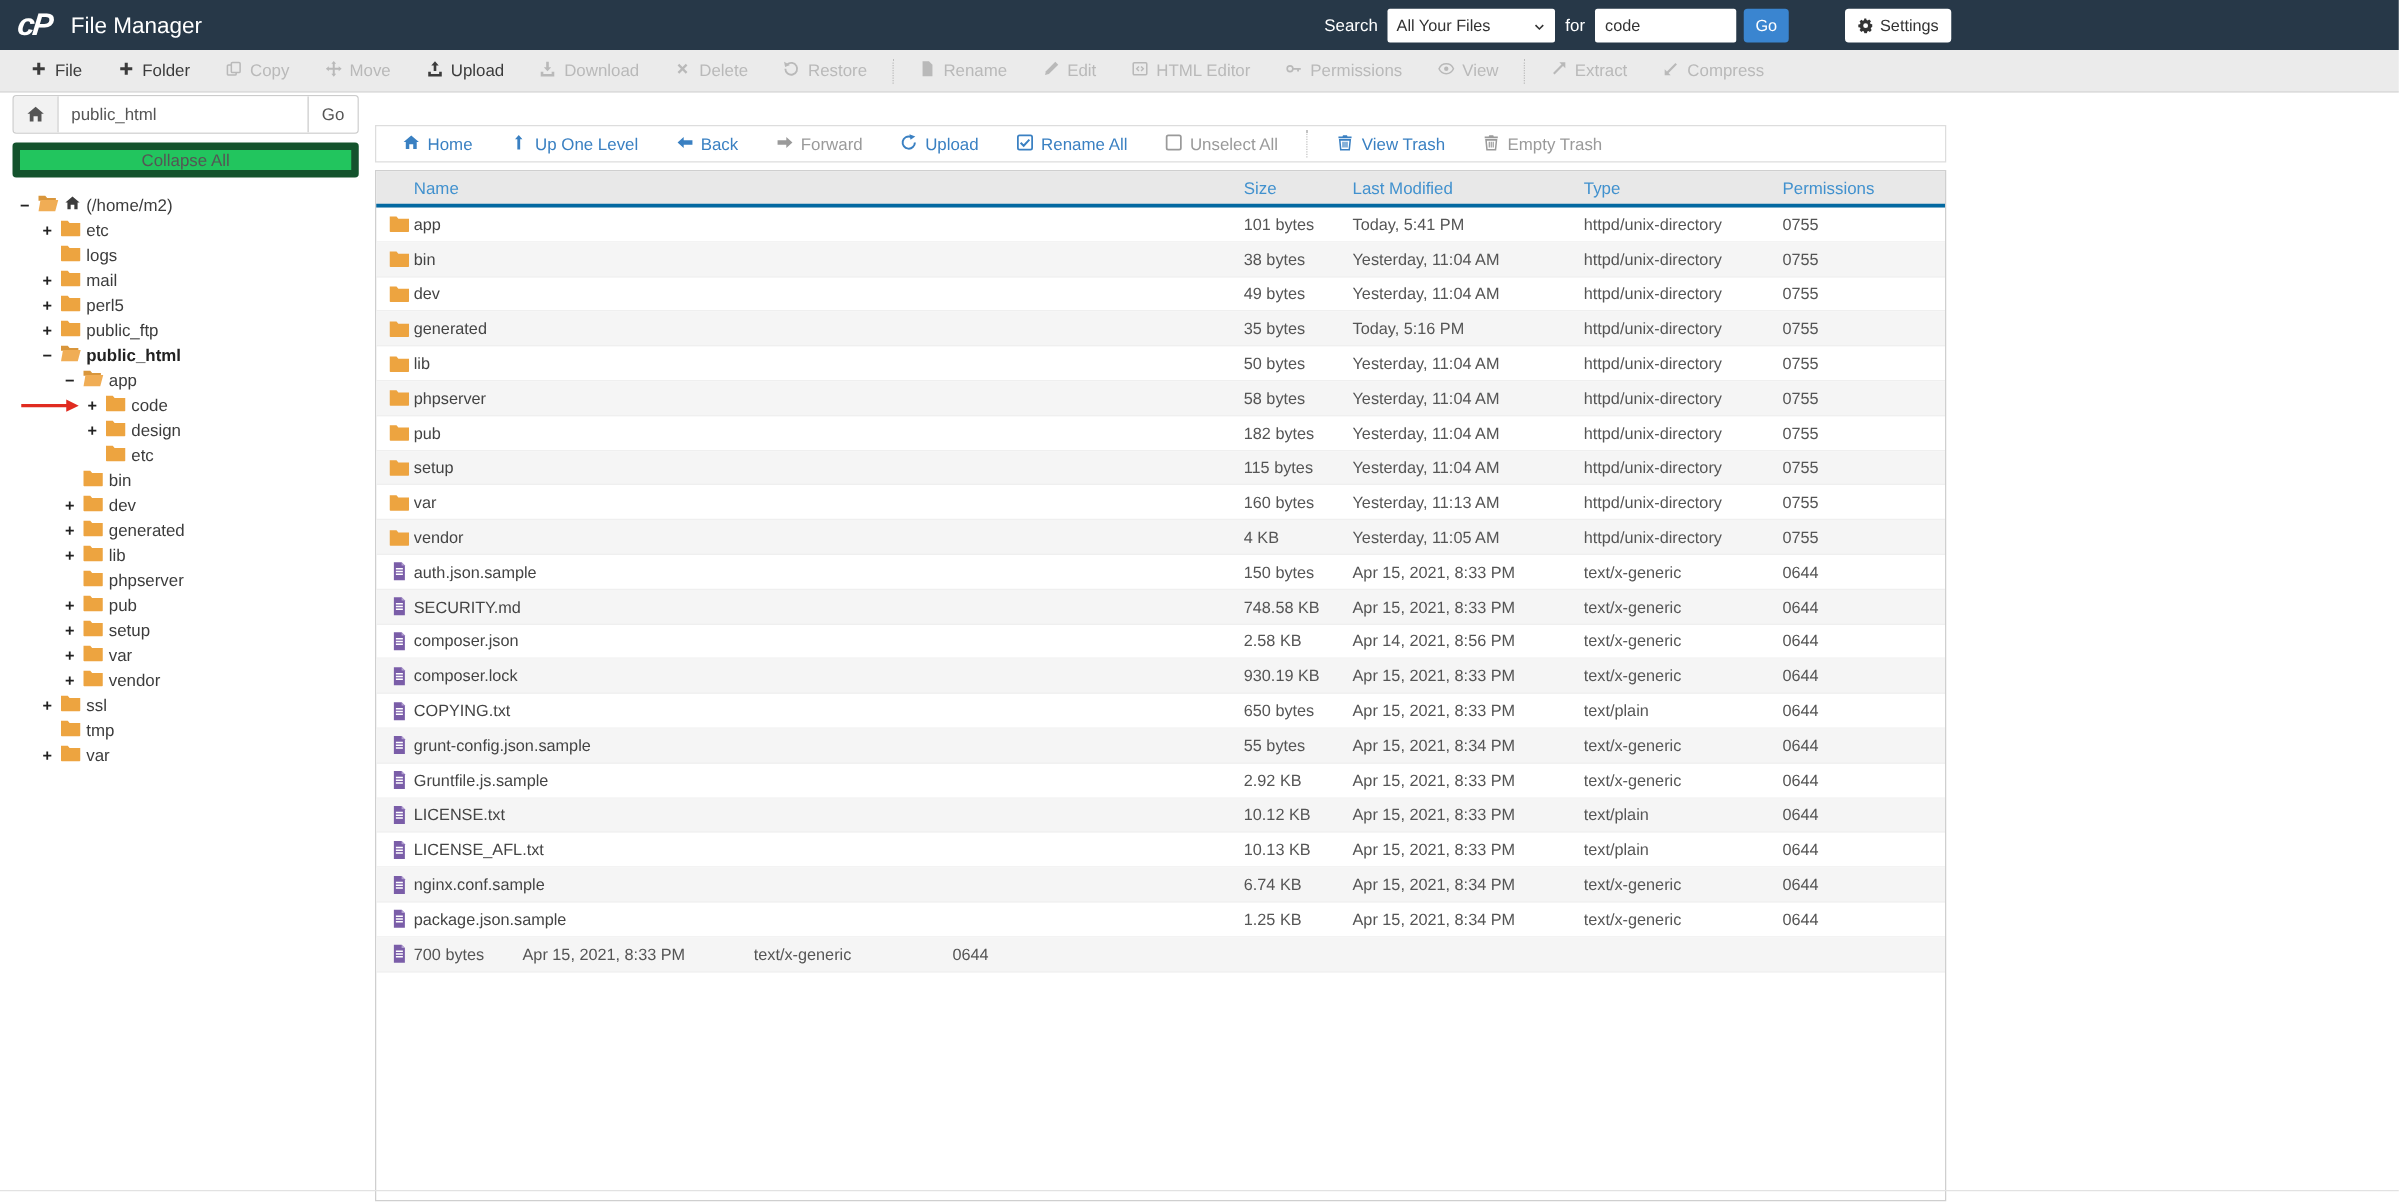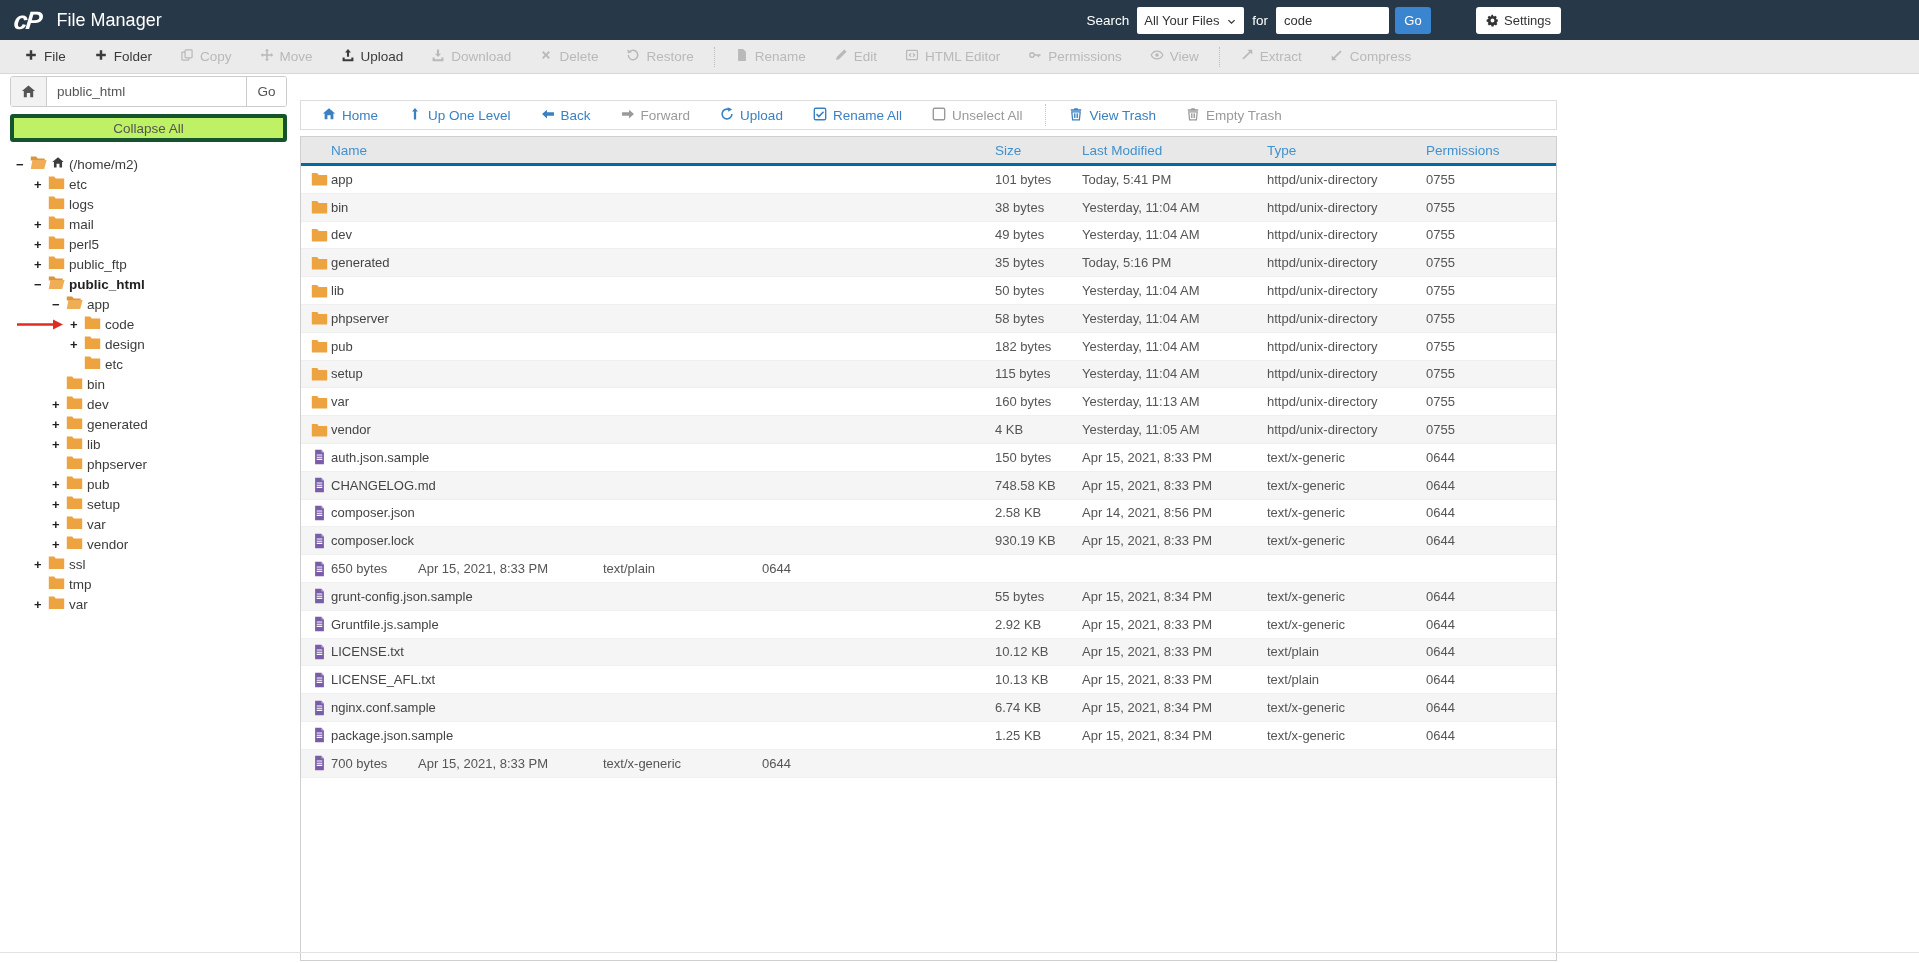--- a/index.html
+++ b/index.html
@@ -7,21 +7,21 @@
     font-family:"Liberation Sans","DejaVu Sans",sans-serif; overflow:hidden; }
 
   
   .topbar { position:absolute; left:0; top:0; width:1919px; height:40px;
     background:#273848; display:flex; align-items:center; padding:0 358px 0 14px; }
   .logo { color:#fff; font-style:italic; font-weight:700; font-size:25px;
     letter-spacing:-2px; transform:skewX(-6deg); }
   .app-title { color:#fff; font-size:18px; font-weight:400; margin-left:16px; }
   .topbar .spacer { flex:1; }
   .search-label, .for-label { color:#fff; font-size:13.5px; }
-  .sel { width:107px; height:27px; background:#fff; border-radius:2px; margin:0 8px;
+  .sel { width:134px; height:27px; background:#fff; border-radius:2px; margin:0 8px;
     display:flex; align-items:center; justify-content:space-between; padding:0 7px;
     font-size:13px; color:#333; cursor:pointer; }
   .sel .chev { width:11px; height:11px; color:#333; }
   .search-input { width:113px; height:27px; border:none; border-radius:2px;
     margin:0 6px 0 8px; padding:0 8px; font-size:13px; color:#333;
     font-family:inherit; }
   .go-btn { width:36px; height:27px; background:#3a85d0; color:#fff; border:none;
     border-radius:3px; font-size:13px; cursor:pointer; font-family:inherit; }
   .settings-btn { height:27px; margin-left:45px; background:#fff; border:none;
     border-radius:3px; padding:0 10px; font-size:13px; color:#333; cursor:pointer;
@@ -42,22 +42,22 @@
   .sidebar { position:absolute; left:10px; top:76px; width:277px; }
   .path-row { display:flex; height:31px; border:1px solid #ccc; border-radius:3px;
     overflow:hidden; background:#fff; }
   .path-home { width:36px; background:#f2f2f2; border-right:1px solid #ccc;
     display:flex; align-items:center; justify-content:center; cursor:pointer; }
   .path-home svg { width:15px; height:15px; color:#555; }
   .path-input { flex:1; border:none; padding:0 10px; font-size:13.5px; color:#555;
     font-family:inherit; }
   .path-go { width:40px; background:#fff; border:none; border-left:1px solid #ccc;
     font-size:13.5px; color:#555; cursor:pointer; font-family:inherit; }
-  .collapse-btn { margin-top:7px; width:100%; height:28px; background:#bef264;
-    border:4px solid #14532d; border-radius:3px; font-size:13.5px; color:#555;
+  .collapse-btn { margin-top:7px; width:100%; height:28px; background:#22c55e;
+    border:6px solid #14532d; border-radius:3px; font-size:13.5px; color:#555;
     cursor:pointer; font-family:inherit; }
 
   .tree { margin-top:12px; position:relative; }
   .tree-row { display:flex; align-items:center; height:20px; font-size:13.5px;
     color:#3c3c3c; cursor:pointer; position:relative; white-space:nowrap; }
   .tree-row .exp { width:14px; flex:0 0 14px; font-weight:700; font-size:13px;
     color:#222; text-align:left; }
   .tree-row svg.fold { width:17px; height:15px; margin-right:4px; flex:0 0 auto; }
   .tree-row svg.hm { width:14px; height:13px; margin-right:4px; color:#3c3c3c; }
   .tree-row.bold { font-weight:700; color:#222; }
@@ -621,21 +621,21 @@
           <div class="c-perm">0644</div>
         </div>
         <div class="trow">
           <div class="c-icon">
             <svg viewBox="0 0 16 16">
               <path d="M3.6.8h6.2l2.6 2.6v11.8H3.6z" fill="#7a5da8"></path>
               <path d="M9.8.8l2.6 2.6H9.8z" fill="#b3a1d1"></path>
               <path d="M5.2 6h5.6M5.2 8.2h5.6M5.2 10.4h5.6" stroke="#fff" stroke-width="1.1" fill="none"></path>
             </svg>
           </div>
-          <div class="c-name">CHANGELOG.md</div>
+          <div class="c-name">SECURITY.md</div>
           <div class="c-size">748.58 KB</div>
           <div class="c-mod">Apr 15, 2021, 8:33 PM</div>
           <div class="c-type">text/x-generic</div>
           <div class="c-perm">0644</div>
         </div>
         <div class="trow">
           <div class="c-icon">
             <svg viewBox="0 0 16 16">
               <path d="M3.6.8h6.2l2.6 2.6v11.8H3.6z" fill="#7a5da8"></path>
               <path d="M9.8.8l2.6 2.6H9.8z" fill="#b3a1d1"></path>
@@ -663,20 +663,21 @@
           <div class="c-perm">0644</div>
         </div>
         <div class="trow">
           <div class="c-icon">
             <svg viewBox="0 0 16 16">
               <path d="M3.6.8h6.2l2.6 2.6v11.8H3.6z" fill="#7a5da8"></path>
               <path d="M9.8.8l2.6 2.6H9.8z" fill="#b3a1d1"></path>
               <path d="M5.2 6h5.6M5.2 8.2h5.6M5.2 10.4h5.6" stroke="#fff" stroke-width="1.1" fill="none"></path>
             </svg>
           </div>
+          <div class="c-name">COPYING.txt</div>
           <div class="c-size">650 bytes</div>
           <div class="c-mod">Apr 15, 2021, 8:33 PM</div>
           <div class="c-type">text/plain</div>
           <div class="c-perm">0644</div>
         </div>
         <div class="trow">
           <div class="c-icon">
             <svg viewBox="0 0 16 16">
               <path d="M3.6.8h6.2l2.6 2.6v11.8H3.6z" fill="#7a5da8"></path>
               <path d="M9.8.8l2.6 2.6H9.8z" fill="#b3a1d1"></path>

